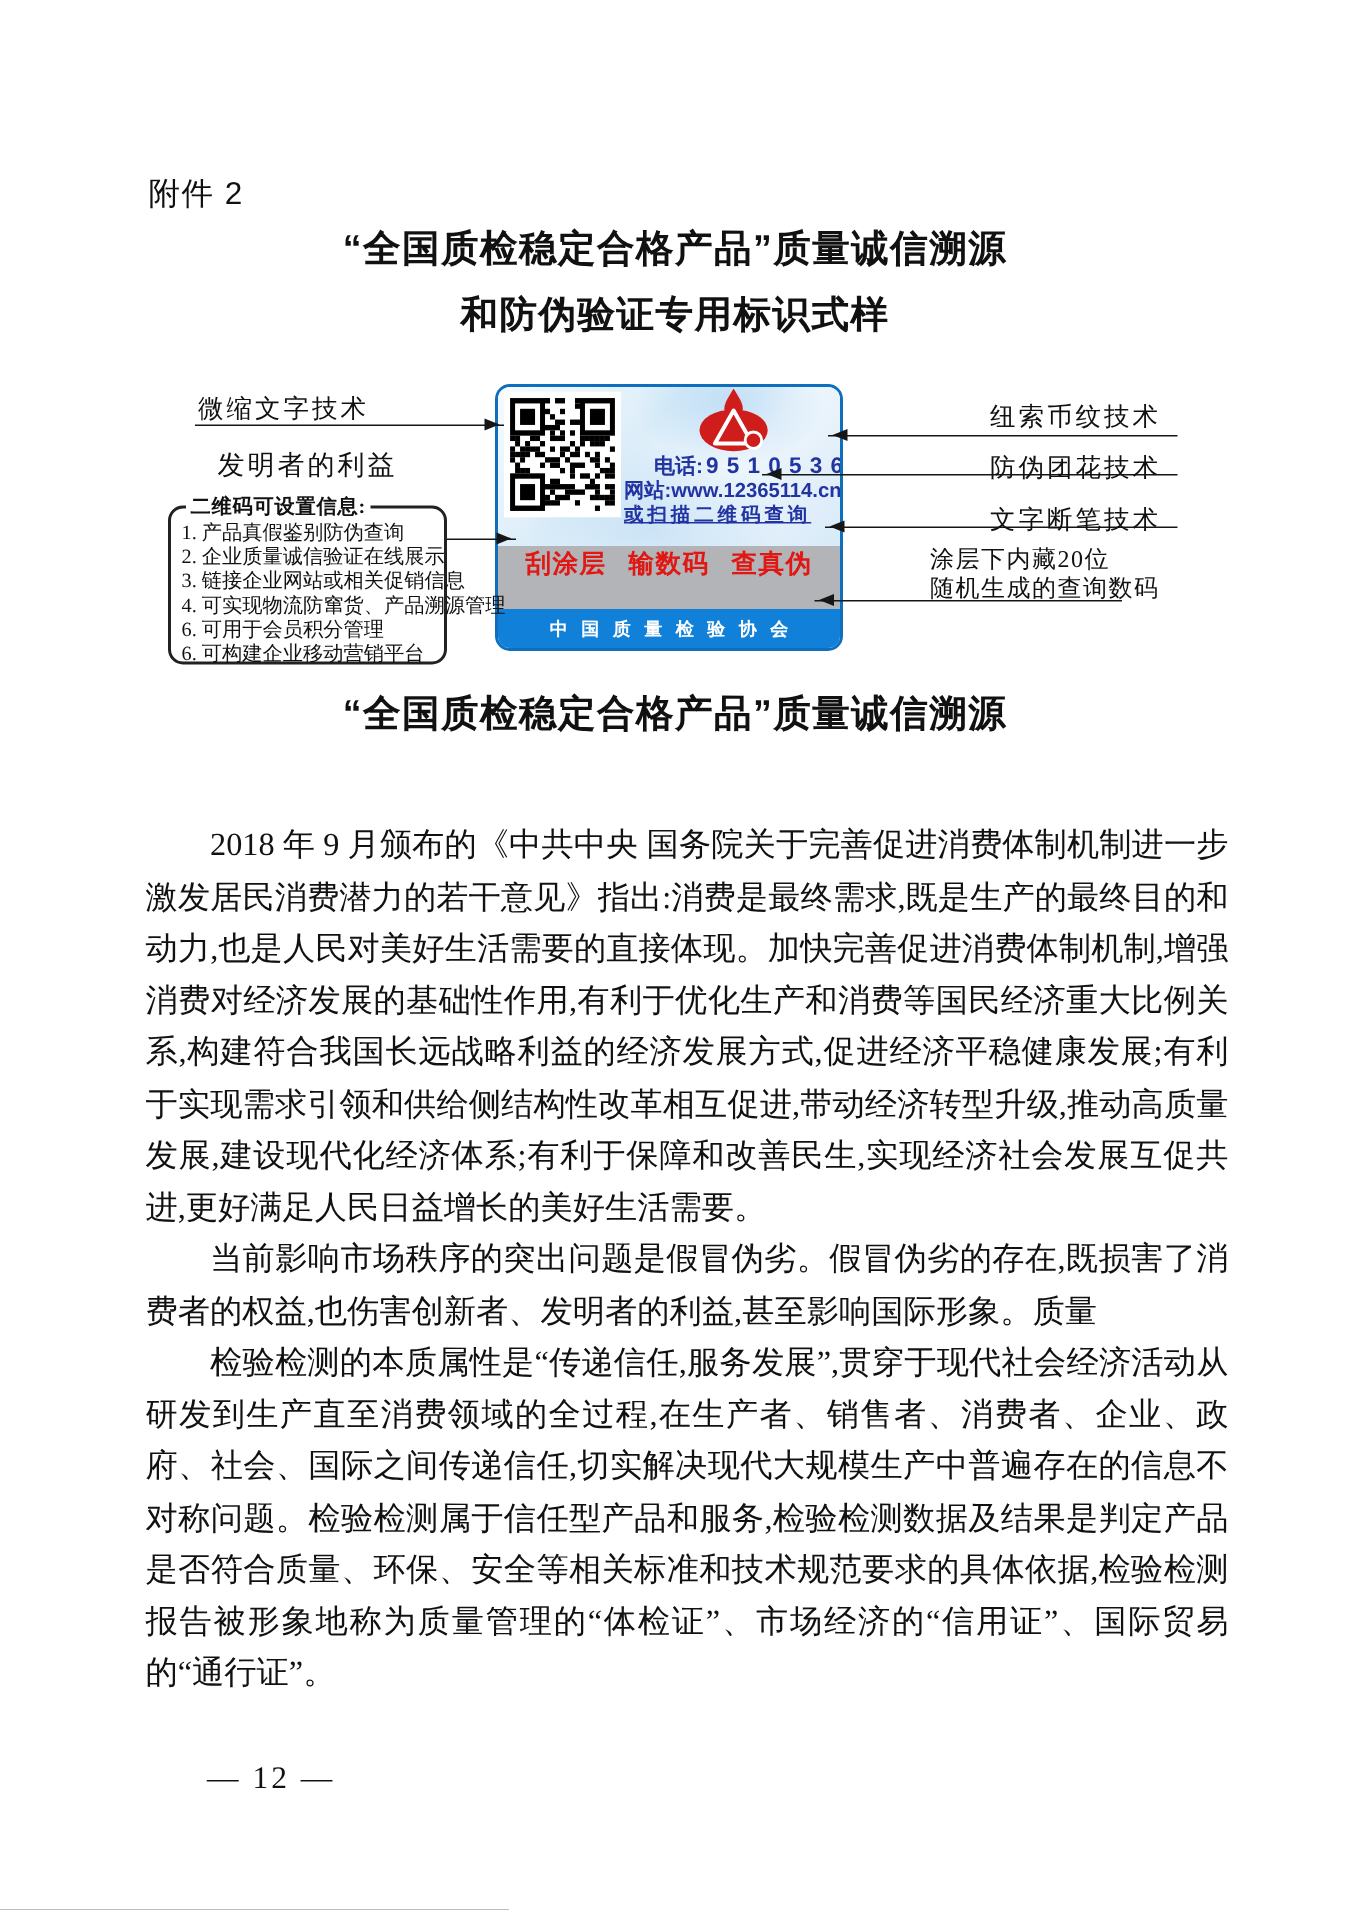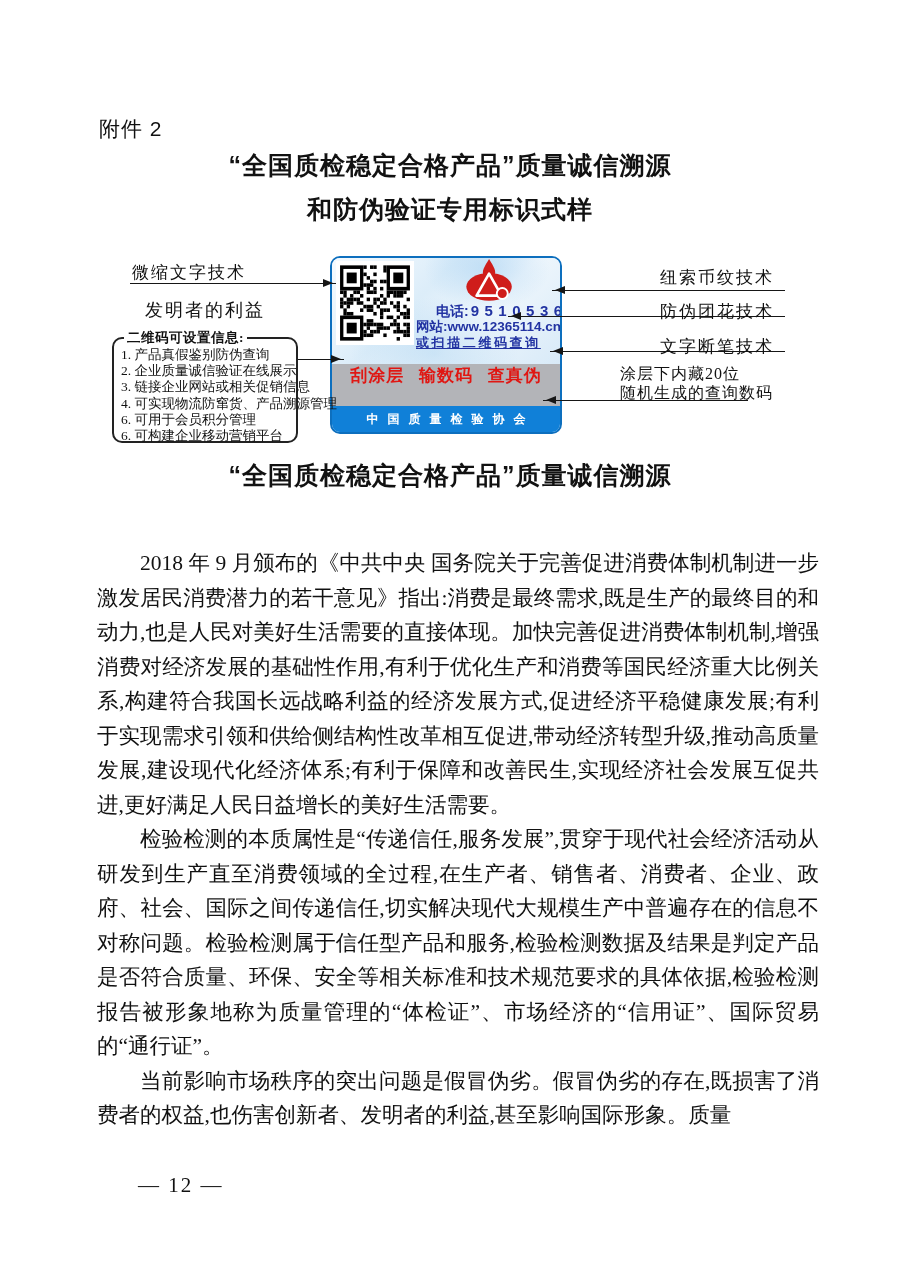--- a/index.html
+++ b/index.html
@@ -281,19 +281,19 @@
       <div>随机生成的查询数码</div>
     </div>
     <div class="aline al" style="left:543px;top:400px;width:205px"></div>
 
   </div>
 
   <div class="h1 t2a">“全国质检稳定合格产品”质量诚信溯源</div>
 
   <div class="body">
     <p>2018 年 9 月颁布的《中共中央 国务院关于完善促进消费体制机制进一步激发居民消费潜力的若干意见》指出:消费是最终需求,既是生产的最终目的和动力,也是人民对美好生活需要的直接体现。加快完善促进消费体制机制,增强消费对经济发展的基础性作用,有利于优化生产和消费等国民经济重大比例关系,构建符合我国长远战略利益的经济发展方式,促进经济平稳健康发展;有利于实现需求引领和供给侧结构性改革相互促进,带动经济转型升级,推动高质量发展,建设现代化经济体系;有利于保障和改善民生,实现经济社会发展互促共进,更好满足人民日益增长的美好生活需要。</p>
+    <p>当前影响市场秩序的突出问题是假冒伪劣。假冒伪劣的存在,既损害了消费者的权益,也伤害创新者、发明者的利益,甚至影响国际形象。质量</p>
     <p>检验检测的本质属性是“传递信任,服务发展”,贯穿于现代社会经济活动从研发到生产直至消费领域的全过程,在生产者、销售者、消费者、企业、政府、社会、国际之间传递信任,切实解决现代大规模生产中普遍存在的信息不对称问题。检验检测属于信任型产品和服务,检验检测数据及结果是判定产品是否符合质量、环保、安全等相关标准和技术规范要求的具体依据,检验检测报告被形象地称为质量管理的“体检证”、市场经济的“信用证”、国际贸易的“通行证”。</p>
-    <p>当前影响市场秩序的突出问题是假冒伪劣。假冒伪劣的存在,既损害了消费者的权益,也伤害创新者、发明者的利益,甚至影响国际形象。质量</p>
   </div>
 
   <div class="pageno">— 12 —</div>
 
 </div>
 
 </body></html>

